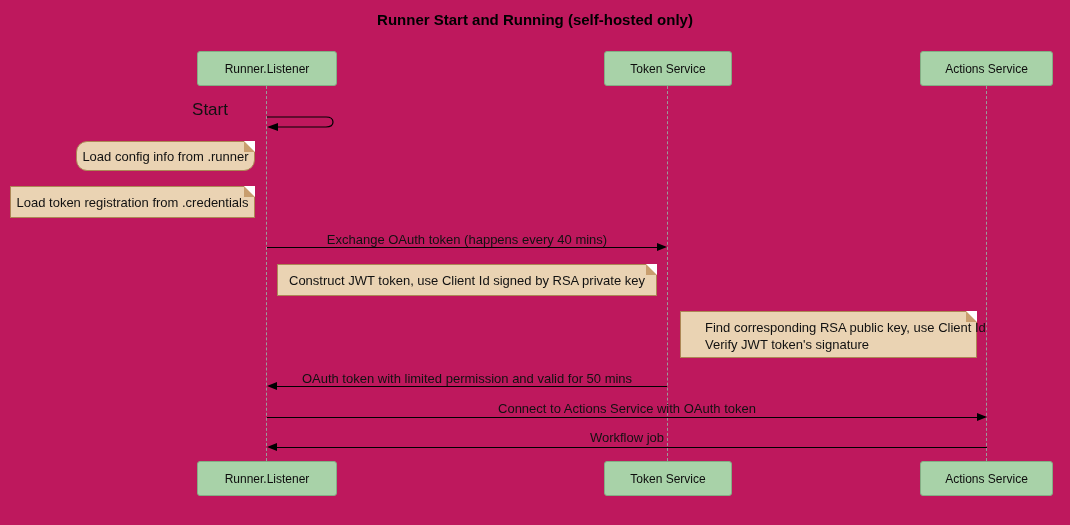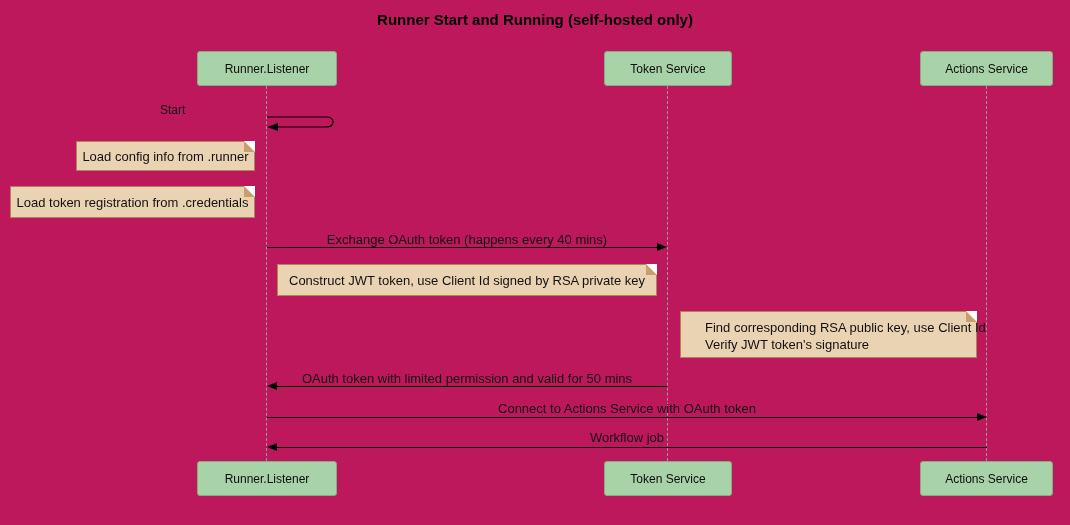--- a/index.html
+++ b/index.html
@@ -18,21 +18,21 @@
   .participant {
     position:absolute; height:35px; background:#a8d2a8; border:1px solid #84ad84;
     border-radius:3px; box-sizing:border-box; display:flex; align-items:center;
     justify-content:center; font-size:12px; color:#0d0d0d; white-space:nowrap;
   }
   .msg-label {
     position:absolute; font-size:13px; color:#111; text-align:center;
     white-space:nowrap; line-height:14px;
   }
   .start-label {
-    position:absolute; font-size:12px; color:#111; text-align:left;
+    position:absolute; font-size:17px; color:#111; text-align:center;
     white-space:nowrap; line-height:14px;
   }
   .msg-line { position:absolute; height:0; border-top:1px solid #000; }
   .arrowhead { position:absolute; width:0; height:0; }
   .arrow-right { border-left:10px solid #000; border-top:4px solid transparent; border-bottom:4px solid transparent; }
   .arrow-left  { border-right:10px solid #000; border-top:4px solid transparent; border-bottom:4px solid transparent; }
   .note {
     position:absolute; background:#ead3b3; border:1px solid #ad8655;
     box-sizing:border-box; font-size:13px; color:#111;
     display:flex; align-items:center; justify-content:center; white-space:nowrap;
@@ -66,21 +66,21 @@
   <div class="participant" style="left:197px; top:461px; width:140px;">Runner.Listener</div>
   <div class="participant" style="left:604px; top:461px; width:128px;">Token Service</div>
   <div class="participant" style="left:920px; top:461px; width:133px;">Actions Service</div>
 
   <div class="start-label" style="left:160px; top:103px; width:100px;">Start</div>
   <svg class="selfloop" width="74" height="26">
     <path d="M1,5 H60 Q67,5 67,10 Q67,15 60,15 H12" stroke="#000" stroke-width="1.2" fill="none"></path>
     <polygon points="12,11 12,19 1,15" fill="#000"></polygon>
   </svg>
 
-  <div class="note" style="left:76px; top:141px; width:179px; height:30px;">Load config info from .runner</div>
+  <div class="note" style="left:76px; top:141px; width:179px; height:30px;border-radius:11px;">Load config info from .runner</div>
 
   <div class="note" style="left:10px; top:186px; width:245px; height:32px;">Load token registration from .credentials</div>
 
   <div class="msg-label" style="left:267px; top:233px; width:400px;">Exchange OAuth token (happens every 40 mins)</div>
   <div class="msg-line" style="left:267px; top:247px; width:390px;"></div>
   <div class="arrowhead arrow-right" style="left:657px; top:243px;"></div>
 
   <div class="note" style="left:277px; top:264px; width:380px; height:32px;">Construct JWT token, use Client Id signed by RSA private key</div>
 
   <div class="note multiline" style="left:680px; top:311px; width:297px; height:47px;">

